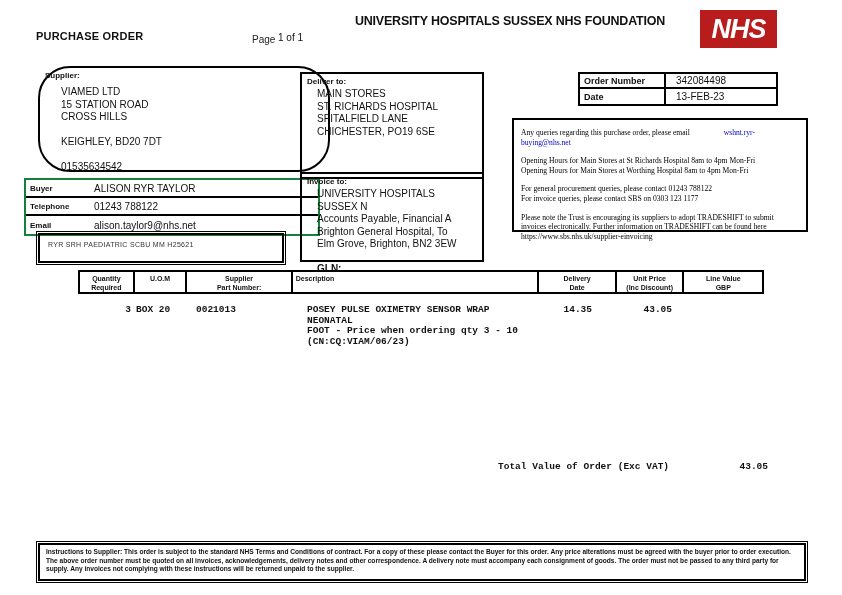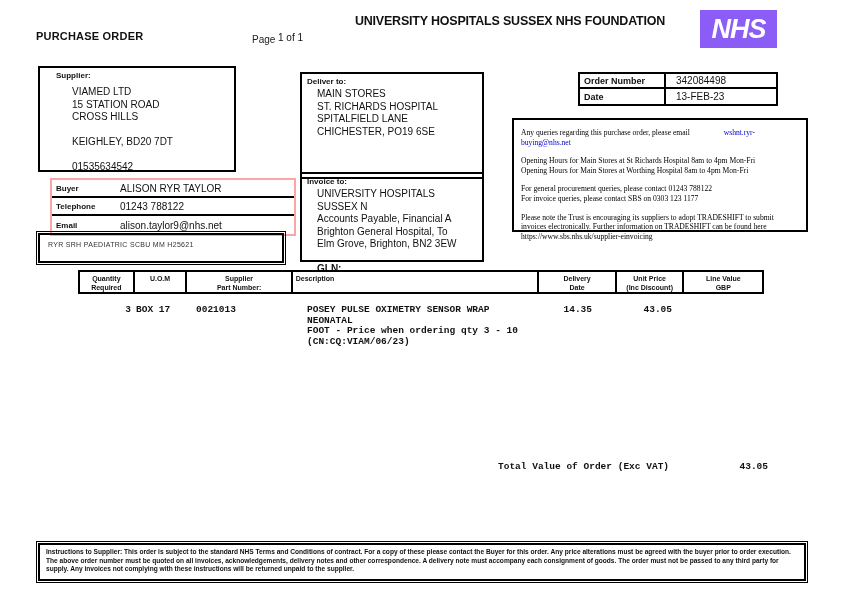--- a/index.html
+++ b/index.html
@@ -5,32 +5,32 @@
   * { margin:0; padding:0; box-sizing:border-box; }
   html,body { width:842px; height:595px; background:#ffffff; overflow:hidden;
     font-family:"Liberation Sans", sans-serif; color:#111; }
   .abs { position:absolute; }
 
   
   .doc-title { left:36px; top:30px; font-size:11px; font-weight:bold; letter-spacing:.2px; }
   .page-label { left:252px; top:34px; font-size:10px; color:#222; }
   .page-value { left:278px; top:32px; font-size:10px; }
   .org-title { left:295px; top:13px; width:430px; text-align:center; font-size:13px; font-weight:bold; letter-spacing:-.2px; transform:scaleX(.96); }
-  .nhs-logo { left:700px; top:10px; width:77px; height:38px; background:#8b5cf6; color:#fff;
+  .nhs-logo { left:700px; top:10px; width:77px; height:38px; background:#b91c1c; color:#fff;
     font-weight:bold; font-style:italic; font-size:27px; text-align:center; line-height:38px; letter-spacing:-1px; }
 
   
   .box { border:2px solid #000; }
   .box-label { font-size:8px; font-weight:bold; }
   .addr { font-size:10px; line-height:12.5px; white-space:pre-line; }
 
-  .supplier-box { left:38px; top:66px; width:198px; height:106px; padding:3px 16px; }
+  .supplier-box { left:38px; top:66px; width:292px; height:106px; padding:3px 5px;border-radius:32px; }
   .supplier-box .addr { margin:6px 0 0 16px; }
 
-  .buyer-table { left:50px; top:178px; width:246px; border:2px solid #fca5a5; }
+  .buyer-table { left:24px; top:178px; width:296px; border:2px solid #15803d; }
   .buyer-row { display:flex; border-bottom:2px solid #000; height:18px; align-items:center; }
   .buyer-row:last-child { border-bottom:none; }
   .buyer-row .lbl { width:68px; padding-left:4px; font-size:8px; font-weight:bold; }
   .buyer-row .val { font-size:10px; }
 
   .ref-box { left:38px; top:233px; width:246px; height:30px; border:2px solid #000;
     outline:1px solid #000; outline-offset:1px; padding:6px 8px; font-size:7px; color:#333; letter-spacing:.3px; }
 
   .deliver-box { left:300px; top:72px; width:184px; height:107px; padding:3px 5px; }
   .deliver-box .addr { margin:2px 0 10px 10px; }
@@ -163,21 +163,21 @@
   <div class="hcell hc4">Delivery
 Date</div>
   <div class="hcell hc5">Unit Price
 (Inc Discount)</div>
   <div class="hcell hc6">Line Value
 GBP</div>
 </div>
 
 <div class="abs item-row mono">
   <div class="ic qty">3</div>
-  <div class="ic uom">BOX 17</div>
+  <div class="ic uom">BOX 20</div>
   <div class="ic part">0021013</div>
   <div class="ic desc">POSEY PULSE OXIMETRY SENSOR WRAP NEONATAL
 FOOT - Price when ordering qty 3 - 10
 (CN:CQ:VIAM/06/23)</div>
   <div class="ic unit">14.35</div>
   <div class="ic lineval">43.05</div>
 </div>
 
 <div class="abs total-row mono">
   <span class="t-label">Total Value of Order (Exc VAT)</span>

